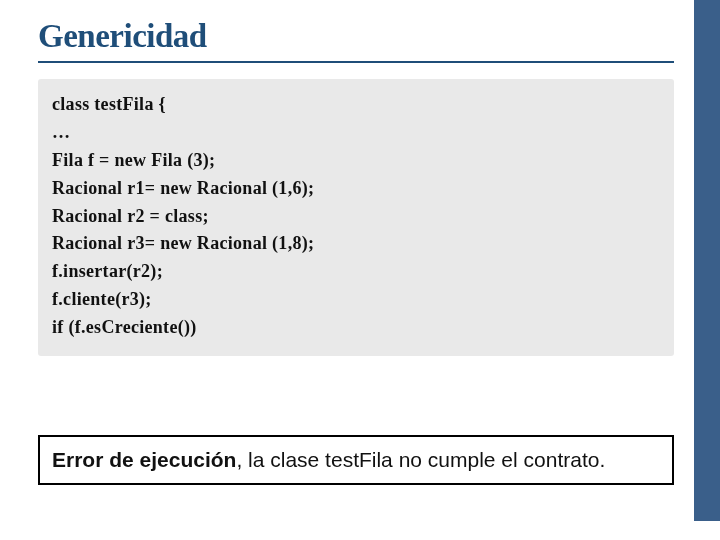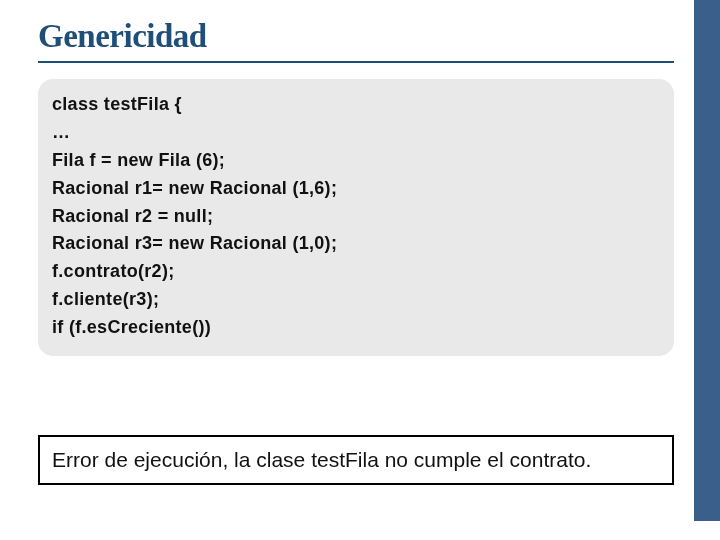--- a/index.html
+++ b/index.html
@@ -28,61 +28,61 @@
     letter-spacing: -0.5px;
   }
   .title-rule {
     border: none;
     border-top: 2px solid #1f4e79;
     width: 100%;
     margin-bottom: 16px;
   }
   .code-block {
     background: #e9e9e9;
-    border-radius: 15px;
+    border-radius: 3px;
     padding: 12px 14px 14px 14px;
-    font-family: Liberation Sans, sans-serif;
+    font-family: Liberation Serif, serif;
     font-size: 18px;
     font-weight: bold;
     color: #111;
     line-height: 1.55;
     letter-spacing: 0.3px;
   }
   .code-line { white-space: pre; }
   .error-box {
     position: absolute;
     left: 38px;
     right: 46px;
     bottom: 36px;
     background: #ffffff;
     border: 2px solid #000;
     padding: 10px 12px;
     font-size: 21px;
     color: #111;
     line-height: 1.25;
   }
-  .error-box .bold { font-weight: normal; }
+  .error-box .bold { font-weight: bold; }
 </style>
 </head>
 <body>
 
 <div class="slide">
   <div class="side-stripe"></div>
 
   <h1 class="title">Genericidad</h1>
   <hr class="title-rule">
 
   <div class="code-block">
     <div class="code-line">class testFila {</div>
     <div class="code-line">…</div>
-    <div class="code-line">Fila f = new Fila (6);</div>
+    <div class="code-line">Fila f = new Fila (3);</div>
     <div class="code-line">Racional r1= new Racional (1,6);</div>
-    <div class="code-line">Racional r2 = null;</div>
-    <div class="code-line">Racional r3= new Racional (1,0);</div>
-    <div class="code-line">f.contrato(r2);</div>
+    <div class="code-line">Racional r2 = class;</div>
+    <div class="code-line">Racional r3= new Racional (1,8);</div>
+    <div class="code-line">f.insertar(r2);</div>
     <div class="code-line">f.cliente(r3);</div>
     <div class="code-line">if (f.esCreciente())</div>
   </div>
 
   <div class="error-box">
     <span class="bold">Error de ejecución</span><span>, la clase testFila no cumple el contrato.</span>
   </div>
 </div>
 
 </body></html>

